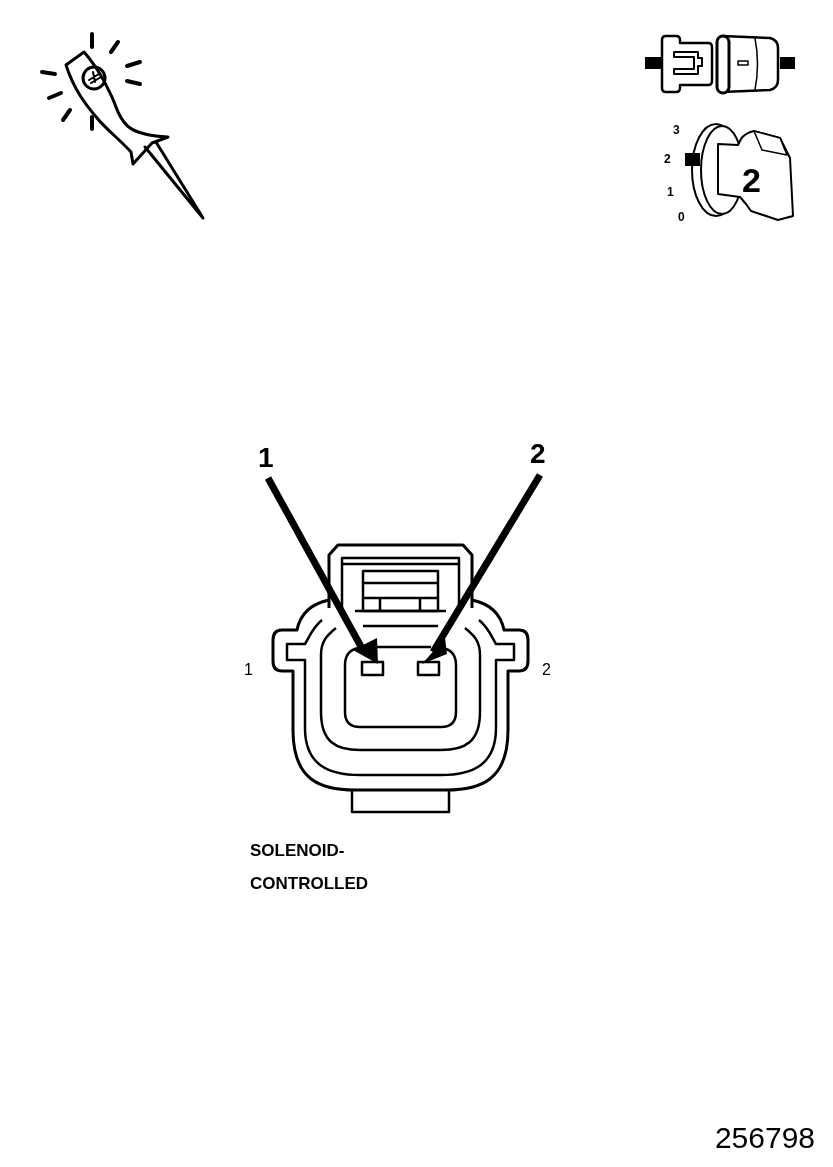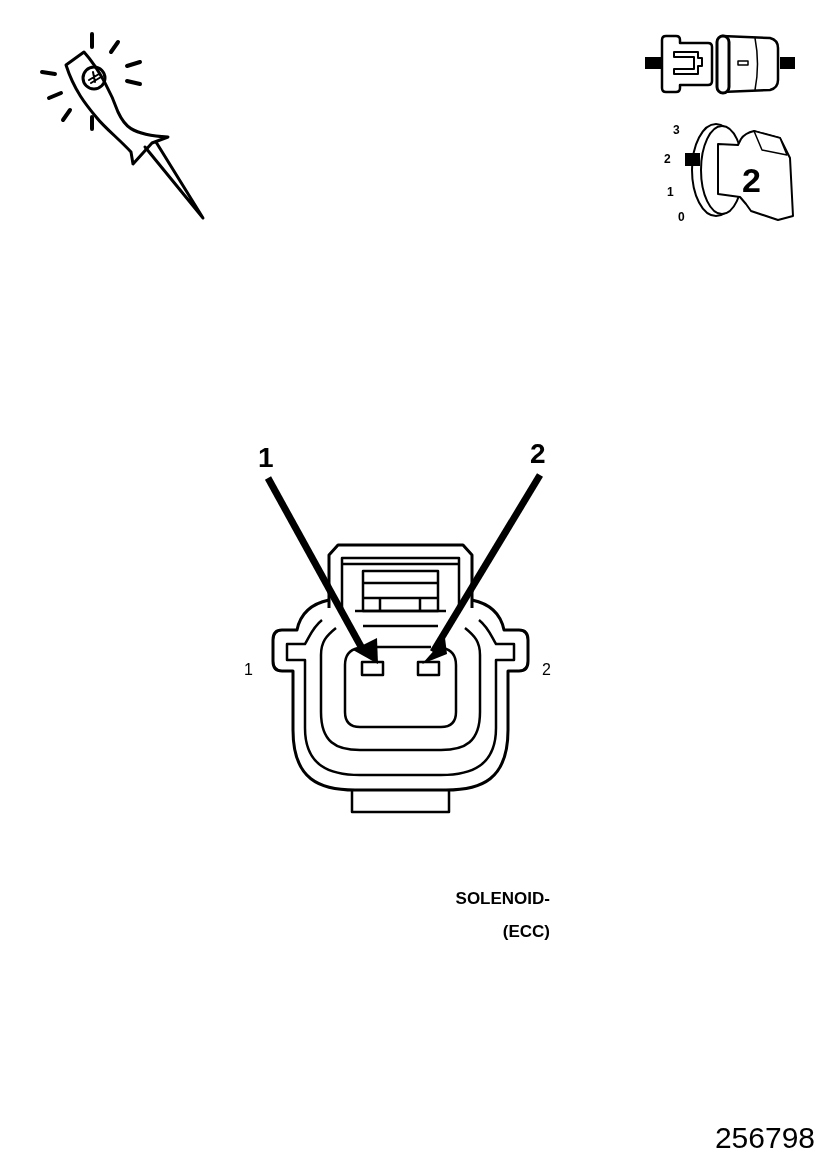--- a/index.html
+++ b/index.html
@@ -4,21 +4,21 @@
 <style>
   html, body { margin: 0; padding: 0; background: #ffffff; }
   body { width: 833px; height: 1167px; position: relative; overflow: hidden;
          font-family: "Liberation Sans", sans-serif; color: #000; }
   svg.art { position: absolute; left: 0; top: 0; width: 833px; height: 1167px; }
   .lbl { position: absolute; font-weight: bold; font-family: "Liberation Sans", sans-serif; line-height: 1; }
   .callout { font-size: 28px; }
   .pinlbl { font-size: 16px; font-weight: normal; }
   .keynum { font-size: 12px; }
   .keybig { font-size: 34px; }
-  .title-block { position: absolute; left: 250px; top: 888px; width: 300px; text-align: right; }
+  .title-block { position: absolute; left: 250px; top: 840px; width: 300px; text-align: left; }
   .title-line { font-size: 17px; font-weight: bold; height: 32.5px; line-height: 22px; }
   .figno { position: absolute; right: 18px; top: 1121px; font-size: 30px; font-weight: normal; }
 </style>
 </head>
 <body>
 
 <svg class="art" viewBox="0 0 833 1167" xmlns="http://www.w3.org/2000/svg">
 
   <g fill="none" stroke="#000" stroke-width="3" stroke-linejoin="round" stroke-linecap="round">
     <path d="M66,65 L84,52 C100,70 112,95 118,112 C124,125 130,135 168,137 L152,143 L133,164 L131,152 C120,140 104,127 97,118 C86,105 74,90 66,65 Z" fill="#fff"></path>
@@ -102,16 +102,16 @@
 </svg>
 
 <div class="lbl callout" style="left:258px;top:444px;">1</div>
 <div class="lbl callout" style="left:530px;top:440px;">2</div>
 
 <div class="lbl pinlbl" style="left:244px;top:662px;">1</div>
 <div class="lbl pinlbl" style="left:542px;top:662px;">2</div>
 
 <div class="title-block">
   <div class="title-line">SOLENOID-</div>
-  <div class="title-line">(ECC)</div>
+  <div class="title-line">CONTROLLED</div>
 </div>
 
 <div class="figno">256798</div>
 
 </body></html>

